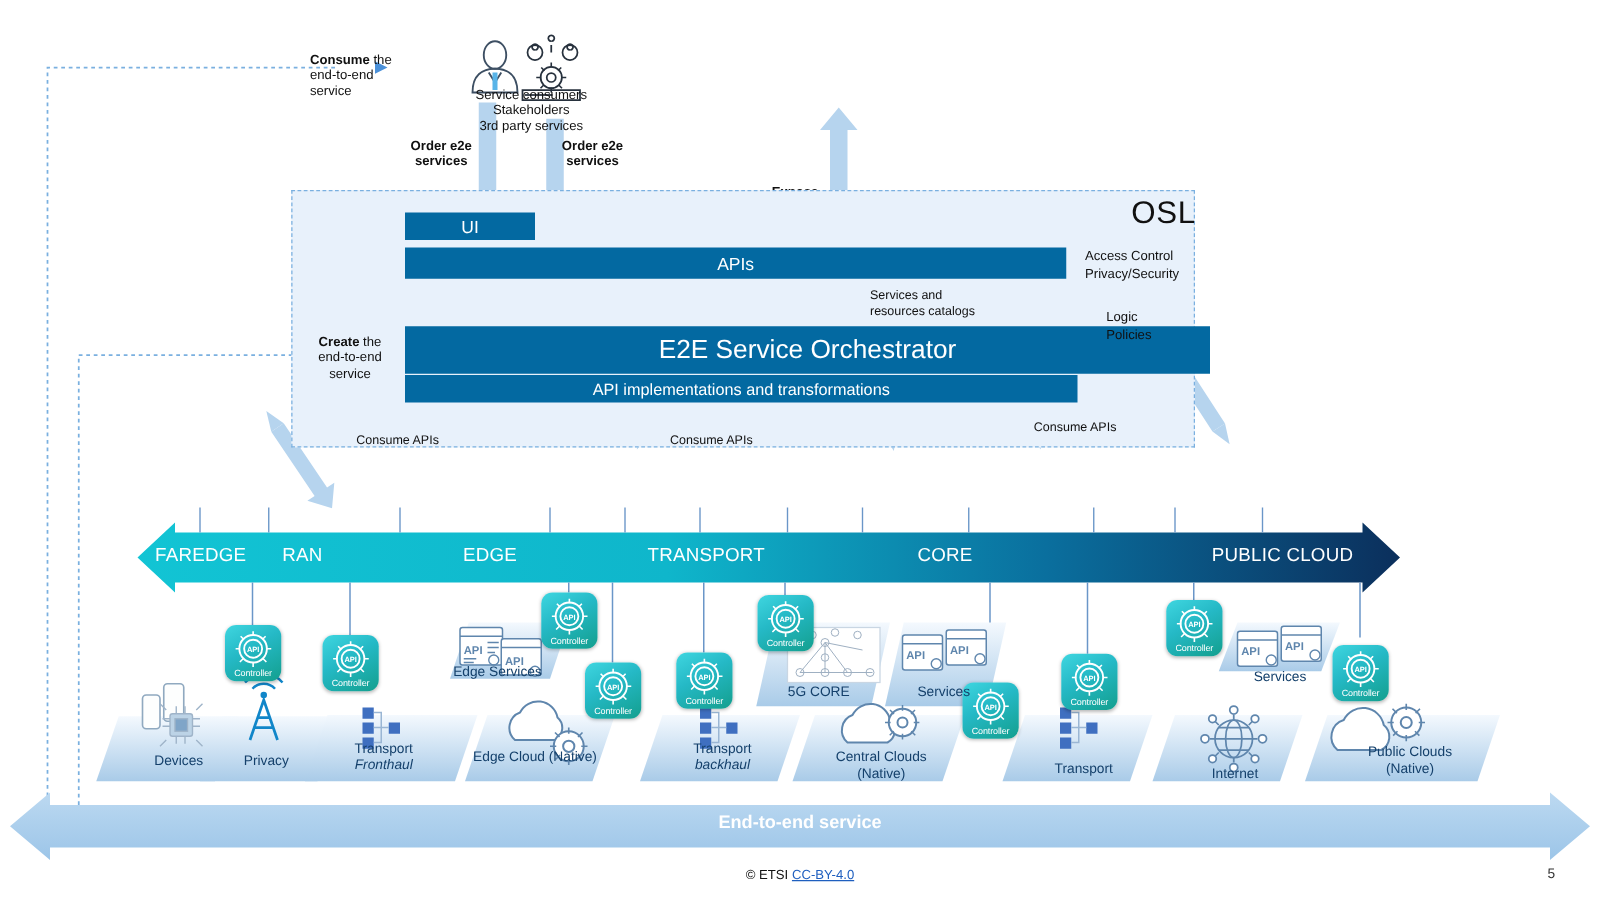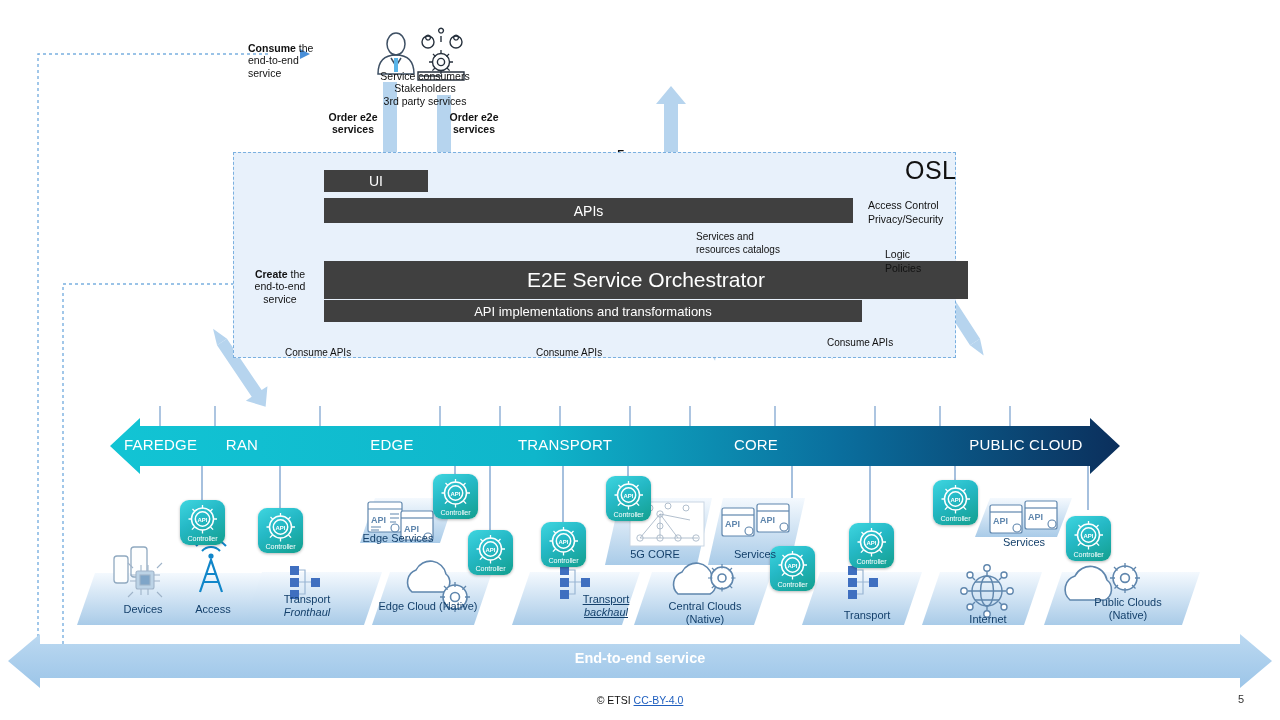--- a/index.html
+++ b/index.html
@@ -17,21 +17,21 @@
   #consume-label b{font-weight:bold;}
   #consumers-caption{left:350px;top:70px;width:150px;text-align:center;font-size:10.5px;color:#111;}
 
   .vbold{font-weight:bold;font-size:10.5px;color:#111;}
 
   
   #osl-panel{left:233px;top:152px;width:723px;height:206px;
     background:#e8f1fb;border:1.6px dashed #7ab0e0;box-sizing:border-box;}
   #osl-title{left:905px;top:156px;font-size:25px;color:#111;letter-spacing:.5px;}
 
-  .blue-bar{position:absolute;background:#404040;color:#ffffff;
+  .blue-bar{position:absolute;background:#0369a1;color:#ffffff;
     display:flex;align-items:center;justify-content:center;box-sizing:border-box;}
   #ui-bar{left:324px;top:170px;width:104px;height:22px;font-size:14px;}
   #apis-bar{left:324px;top:198px;width:529px;height:25px;font-size:14px;}
   #orch-bar{left:324px;top:261px;width:644px;height:38px;font-size:21px;}
   #impl-bar{left:324px;top:300px;width:538px;height:22px;font-size:13px;}
 
   #access-ctrl{left:868px;top:198px;width:95px;font-size:10.5px;color:#111;line-height:1.35;}
   #catalogs-label{left:696px;top:230px;width:100px;font-size:10px;color:#111;line-height:1.3;}
   #logic-label{left:885px;top:247px;width:60px;font-size:10.5px;color:#111;line-height:1.35;}
   #create-label{left:242px;top:268px;width:76px;text-align:center;font-size:10.5px;color:#111;}
@@ -562,26 +562,26 @@
 <div id="capi-3" class="consume-api">Consume APIs</div>
 
 <div class="banner-label" style="left:124px;width:72px;text-align:center;">FAREDGE</div>
 <div class="banner-label" style="left:208px;width:68px;text-align:center;">RAN</div>
 <div class="banner-label" style="left:352px;width:80px;text-align:center;">EDGE</div>
 <div class="banner-label" style="left:505px;width:120px;text-align:center;">TRANSPORT</div>
 <div class="banner-label" style="left:712px;width:88px;text-align:center;">CORE</div>
 <div class="banner-label" style="left:952px;width:148px;text-align:center;">PUBLIC CLOUD</div>
 
 <div class="tile-label" style="left:106px;top:603px;width:74px;"><span>Devices</span></div>
-<div class="tile-label" style="left:180px;top:603px;width:66px;"><span>Access</span></div>
+<div class="tile-label" style="left:180px;top:603px;width:66px;"><span>Privacy</span></div>
 <div class="tile-label" style="left:262px;top:593px;width:90px;"><span>Transport</span>
 <i>Fronthaul</i></div>
 <div class="tile-label" style="left:376px;top:600px;width:104px;"><span>Edge</span>
 <span>Cloud (Native)</span></div>
-<div class="tile-label" style="left:560px;top:593px;width:92px;text-decoration:underline;"><span>Transport</span>
+<div class="tile-label" style="left:532px;top:593px;width:92px;"><span>Transport</span>
 <i>backhaul</i></div>
 <div class="tile-label" style="left:652px;top:600px;width:106px;"><span>Central</span>
 <span>Clouds (Native)</span></div>
 <div class="tile-label" style="left:822px;top:609px;width:90px;"><span>Transport</span></div>
 <div class="tile-label" style="left:944px;top:613px;width:88px;"><span>Internet</span></div>
 <div class="tile-label" style="left:1078px;top:596px;width:100px;"><span>Public</span>
 <span>Clouds (Native)</span></div>
 
 <div class="tile-label" style="left:360px;top:532px;width:76px;"><span>Edge</span>
 <span>Services</span></div>

